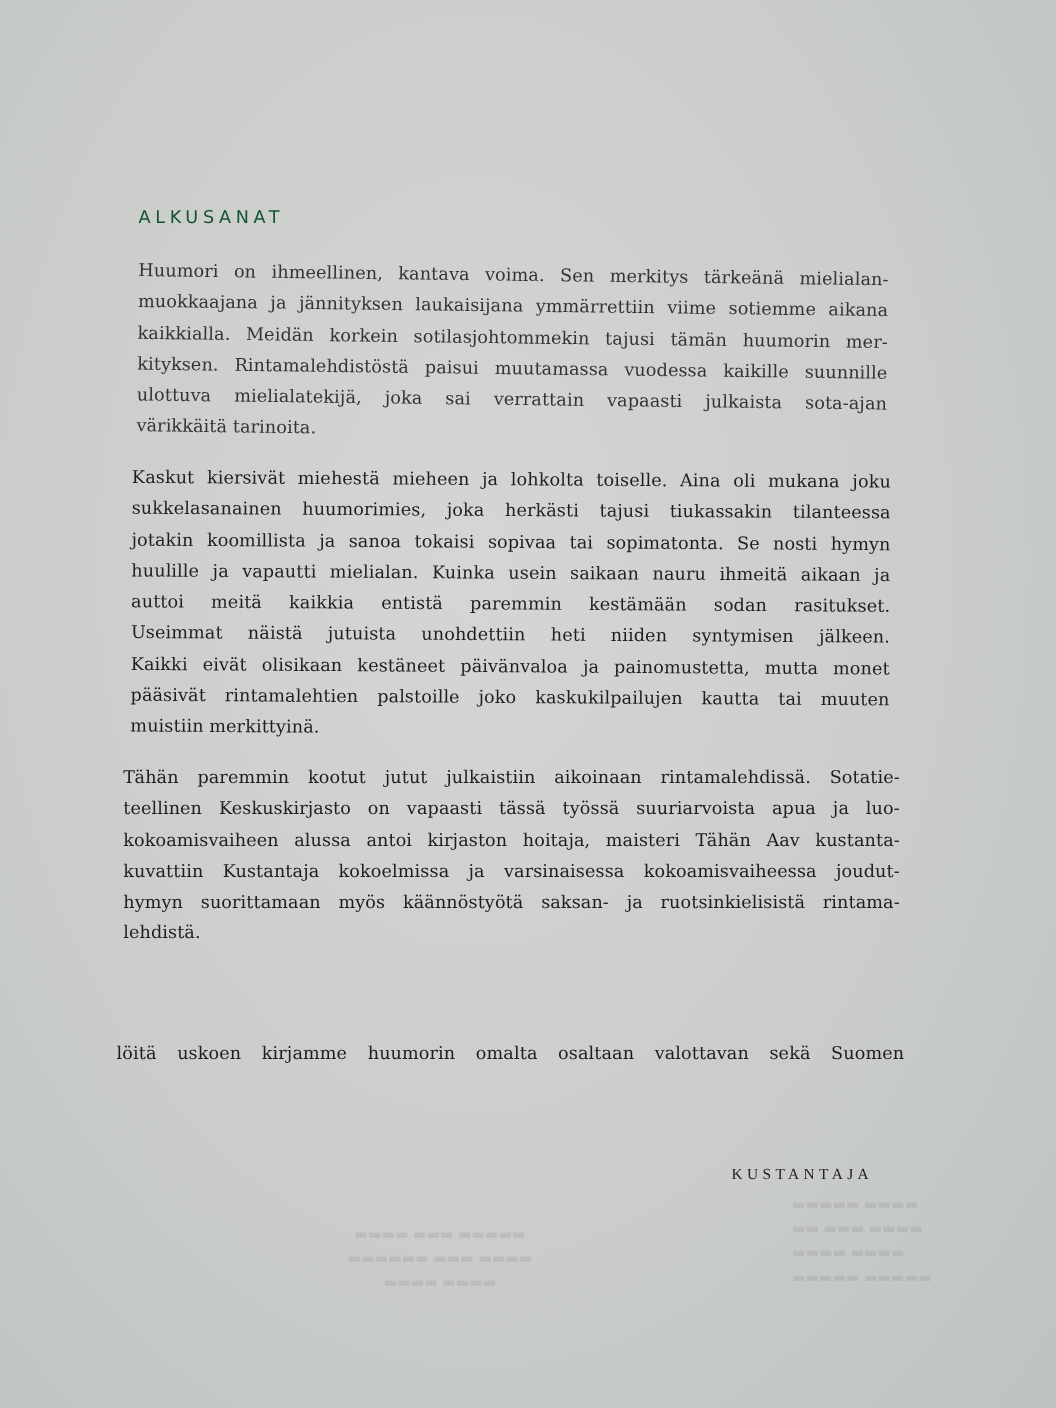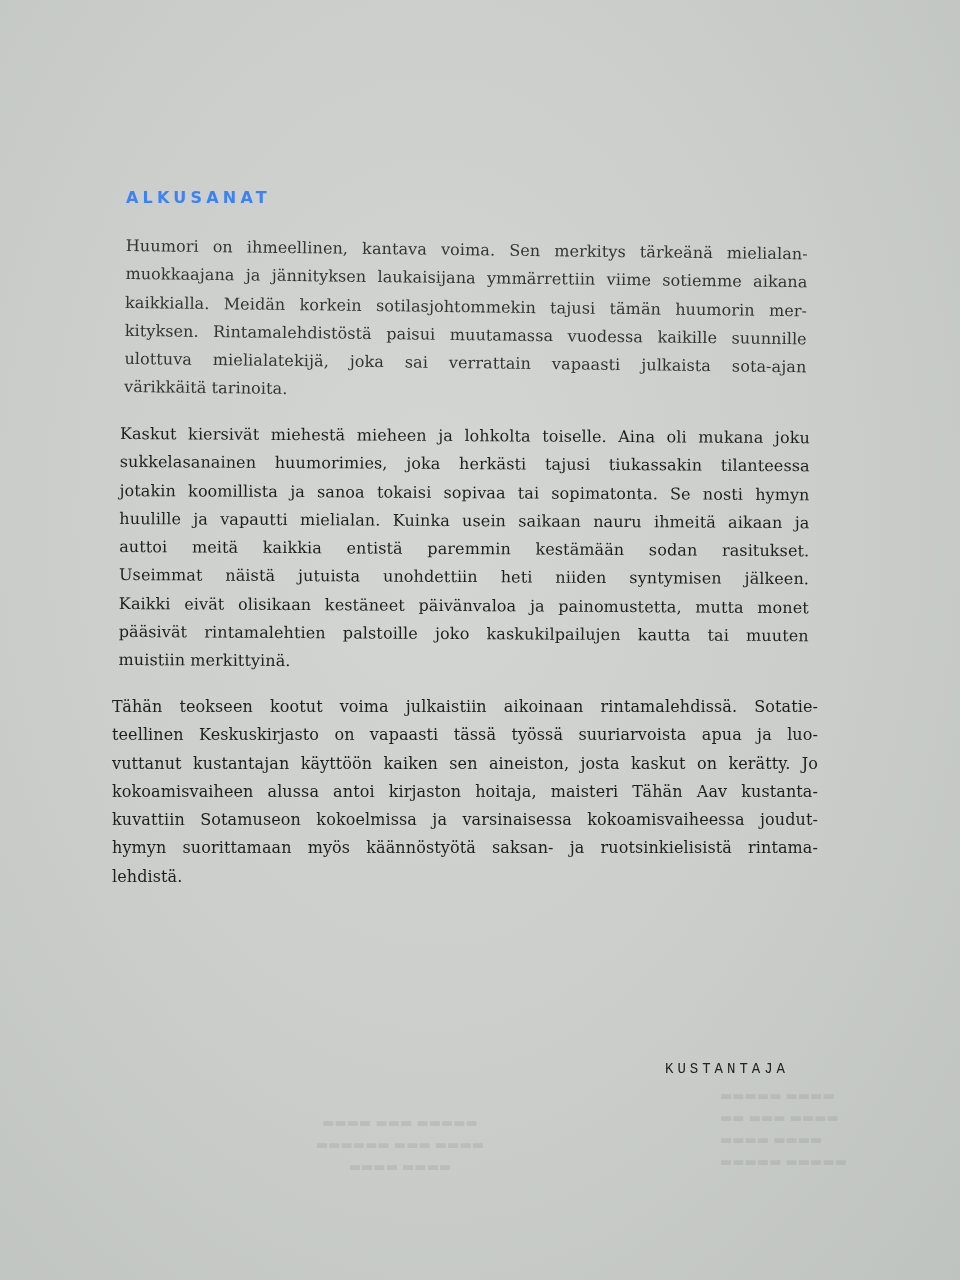--- a/index.html
+++ b/index.html
@@ -22,23 +22,23 @@
       width: 960px;
       height: 1280px;
     }
     .heading {
       position: absolute;
       left: 126px;
       top: 188px;
       font-family: "DejaVu Sans", "Liberation Sans", sans-serif;
       font-size: 16px;
       letter-spacing: 4.2px;
-      color: #3b82f6;
+      color: #14532d;
       margin: 0;
-      font-weight: bold;
+      font-weight: normal;
     }
     .para {
       position: absolute;
       width: 690px;
       font-size: 16px;
       line-height: 28.3px;
       text-align: justify;
       text-align-last: left;
       margin: 0;
       color: #1e1e1e;
@@ -54,21 +54,21 @@
       text-align-last: left;
     }
     #p1 { left: 126px; top: 232px; transform: rotate(0.7deg); transform-origin: left top; width: 682px; color: #333; }
     #p2 { left: 120px; top: 420px; width: 690px; transform: rotate(0.35deg); transform-origin: left top; }
     #p3 { left: 112px; top: 693px; width: 706px; }
     #p4 { left: 106px; top: 944px; width: 716px; }
     .signature {
       position: absolute;
       left: 665px;
       top: 1061px;
-      font-family: Liberation Mono, monospace;
+      font-family: Liberation Serif, serif;
       font-size: 14px;
       letter-spacing: 4px;
       color: #222;
       margin: 0;
     }
     .bleed {
       position: absolute;
       color: rgba(120,124,120,0.18);
       font-size: 13px;
       line-height: 22px;
@@ -101,26 +101,26 @@
     <span class="line">jotakin koomillista ja sanoa tokaisi sopivaa tai sopimatonta.  Se nosti hymyn</span>
     <span class="line">huulille ja vapautti mielialan.  Kuinka usein saikaan nauru ihmeitä aikaan ja</span>
     <span class="line">auttoi meitä kaikkia entistä paremmin kestämään sodan rasitukset.</span>
     <span class="line">Useimmat näistä jutuista unohdettiin heti niiden syntymisen jälkeen.</span>
     <span class="line">Kaikki eivät olisikaan kestäneet päivänvaloa ja painomustetta, mutta monet</span>
     <span class="line">pääsivät rintamalehtien palstoille joko kaskukilpailujen kautta tai muuten</span>
     <span class="line last">muistiin merkittyinä.</span>
   </p>
 
   <p class="para" id="p3">
-    <span class="line">Tähän teokseen kootut voima julkaistiin aikoinaan rintamalehdissä.  Sotatie-</span>
+    <span class="line">Tähän paremmin kootut jutut julkaistiin aikoinaan rintamalehdissä.  Sotatie-</span>
     <span class="line">teellinen Keskuskirjasto on vapaasti tässä työssä suuriarvoista apua ja luo-</span>
-    <span class="line">vuttanut kustantajan käyttöön kaiken sen aineiston, josta kaskut on kerätty. Jo</span>
     <span class="line">kokoamisvaiheen alussa antoi kirjaston hoitaja, maisteri Tähän Aav kustanta-</span>
-    <span class="line">kuvattiin Sotamuseon kokoelmissa ja varsinaisessa kokoamisvaiheessa joudut-</span>
+    <span class="line">kuvattiin Kustantaja kokoelmissa ja varsinaisessa kokoamisvaiheessa joudut-</span>
     <span class="line">hymyn suorittamaan myös käännöstyötä saksan- ja ruotsinkielisistä rintama-</span>
     <span class="line last">lehdistä.</span>
   </p>
 
   <p class="para" id="p4">
+    <span class="line">löitä uskoen kirjamme huumorin omalta osaltaan valottavan sekä Suomen</span>
   </p>
 
   <div class="signature">KUSTANTAJA</div>
 </div>
 
 </body></html>

